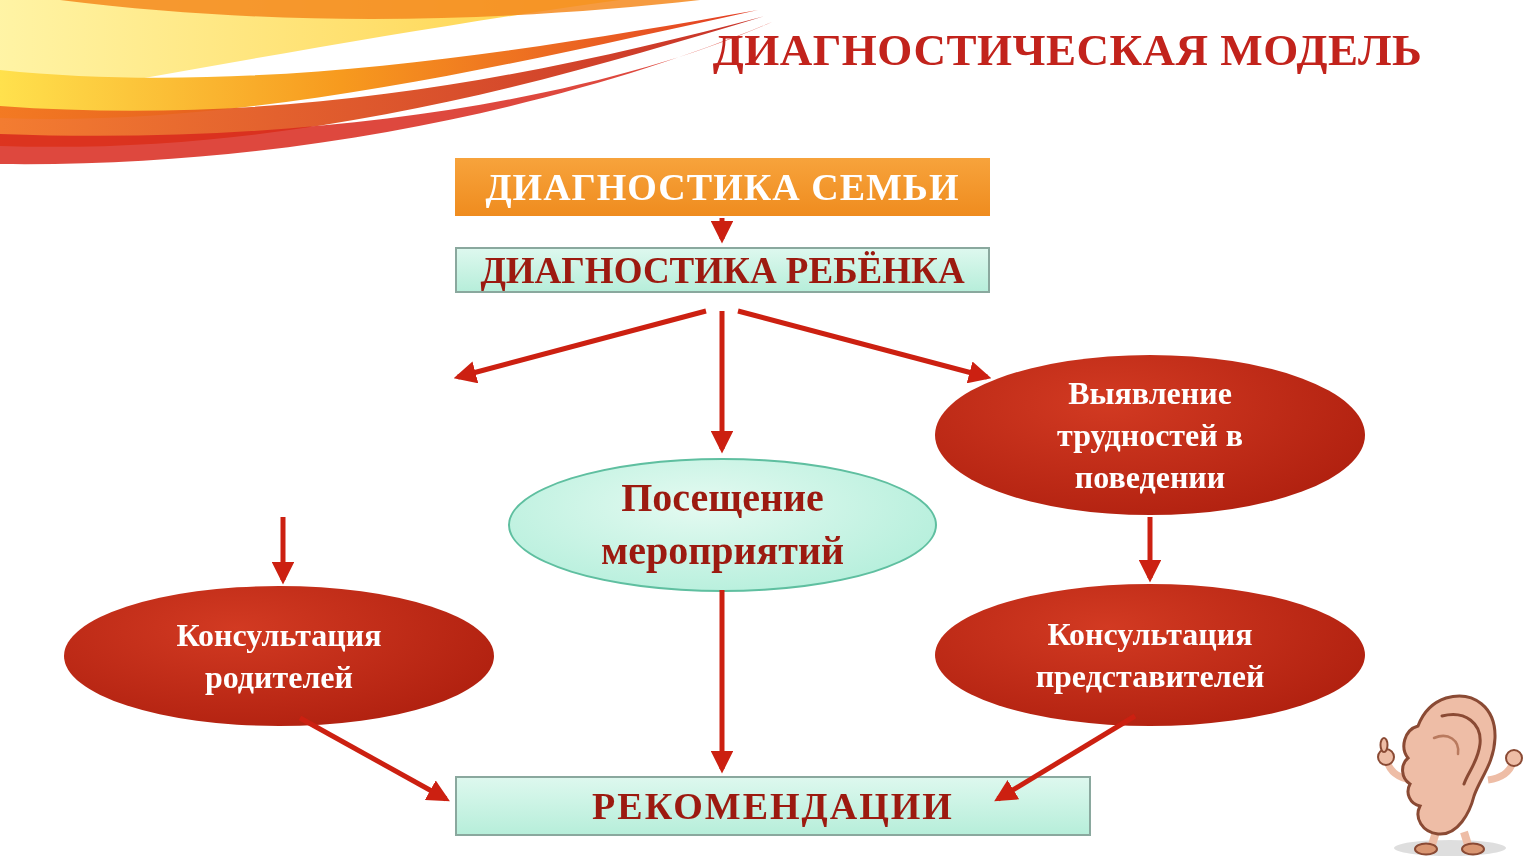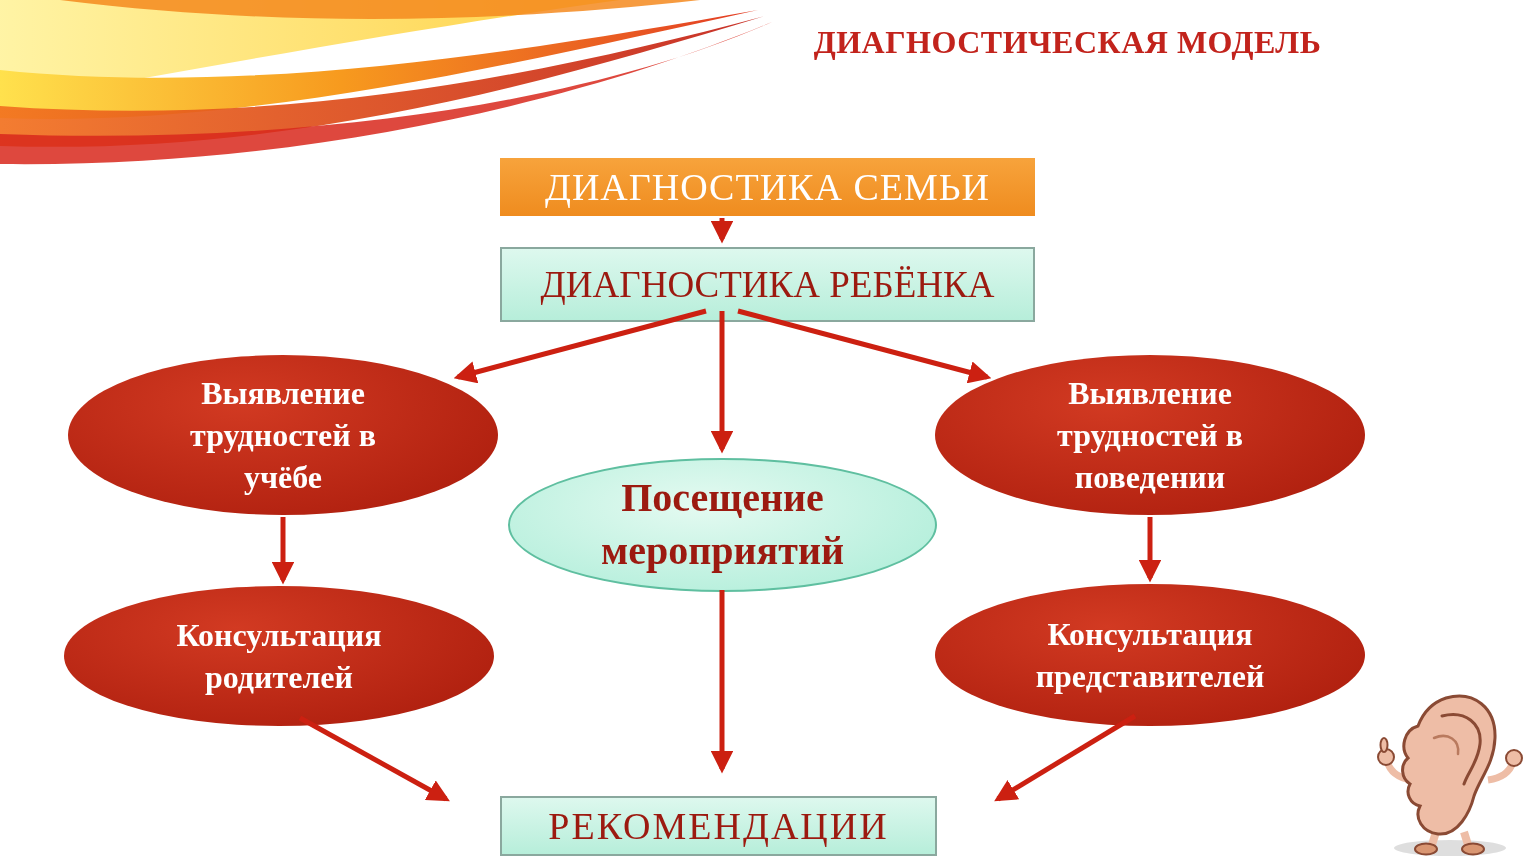--- a/index.html
+++ b/index.html
@@ -2,36 +2,36 @@
 <html><head>
 <meta charset="utf-8">
 <style>
   html,body{margin:0;padding:0;background:#fff;}
   .slide{
     position:relative;width:1533px;height:864px;background:#ffffff;overflow:hidden;
     font-family:"Liberation Serif","DejaVu Serif",serif;
   }
   .title{
     position:absolute;left:615px;top:24px;width:905px;
-    text-align:center;color:#c2231c;font-weight:bold;font-size:32px;line-height:1.16;
+    text-align:center;color:#c2231c;font-weight:bold;font-size:45px;line-height:1.16;
     letter-spacing:0.5px;
   }
   .node{
     position:absolute;display:flex;align-items:center;justify-content:center;
-    text-align:left;font-weight:normal;box-sizing:border-box;margin-left:45px;
+    text-align:left;font-weight:bold;box-sizing:border-box;
   }
   .box-family{
     left:455px;top:158px;width:535px;height:58px;
     background:linear-gradient(#f7a33c,#ef8c1f);color:#ffffff;font-size:38px;letter-spacing:1px;
   }
   .box-mint{
     background:linear-gradient(#ddf8ee,#b7eeda);border:2px solid #8aa89e;color:#9c1a10;
   }
-  .box-child{left:455px;top:247px;width:535px;height:75px;font-size:37px;}
-  .box-reco{left:455px;top:796px;width:437px;height:60px;font-size:38px;letter-spacing:2px;}
+  .box-child{left:455px;top:247px;width:535px;height:46px;font-size:37px;}
+  .box-reco{left:455px;top:776px;width:636px;height:60px;font-size:38px;letter-spacing:2px;}
   .ellipse{
     position:absolute;border-radius:50%;display:flex;align-items:center;justify-content:center;
     text-align:center;font-weight:bold;line-height:1.32;
   }
   .ellipse-red{
     background:radial-gradient(ellipse at 40% 30%, #d23a22, #a81a0b);color:#ffffff;font-size:32px;
   }
   .ellipse-mint{
     background:radial-gradient(ellipse at 45% 35%, #e4faf1, #a9ecd6);
     border:2px solid #5fbfa0;color:#9c1a10;font-size:40px;
@@ -84,23 +84,20 @@
   </div>
 
   <div class="node box-family">
     <span class="txt">ДИАГНОСТИКА СЕМЬИ</span>
   </div>
 
   <div class="node box-mint box-child">
     <span class="txt">ДИАГНОСТИКА РЕБЁНКА</span>
   </div>
 
-  <div class="ellipse ellipse-red el-study">
-    <span class="txt">Выявление трудностей в учёбе</span>
-  </div>
 
   <div class="ellipse ellipse-mint el-attend">
     <span class="txt">Посещение мероприятий</span>
   </div>
 
   <div class="ellipse ellipse-red el-behavior">
     <span class="txt">Выявление трудностей в поведении</span>
   </div>
 
   <div class="ellipse ellipse-red el-parents">

